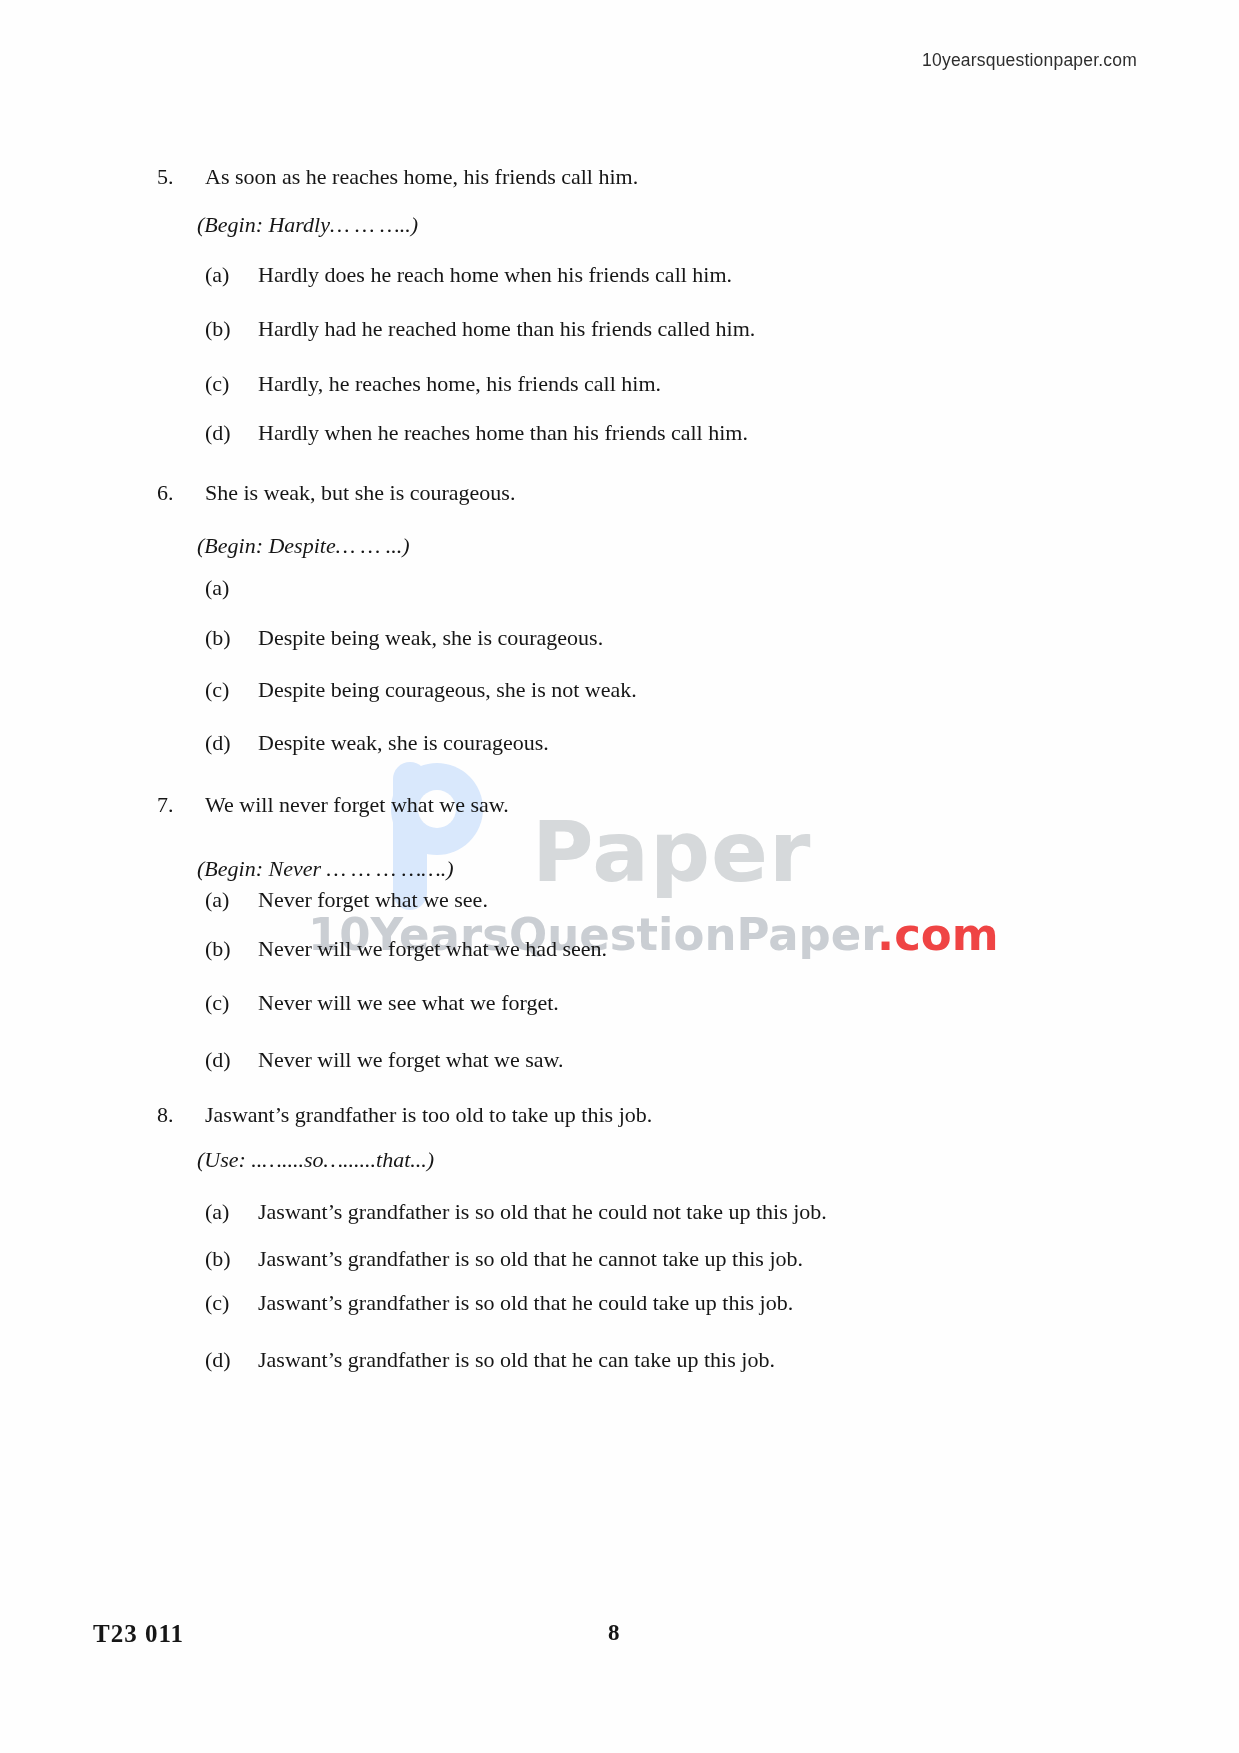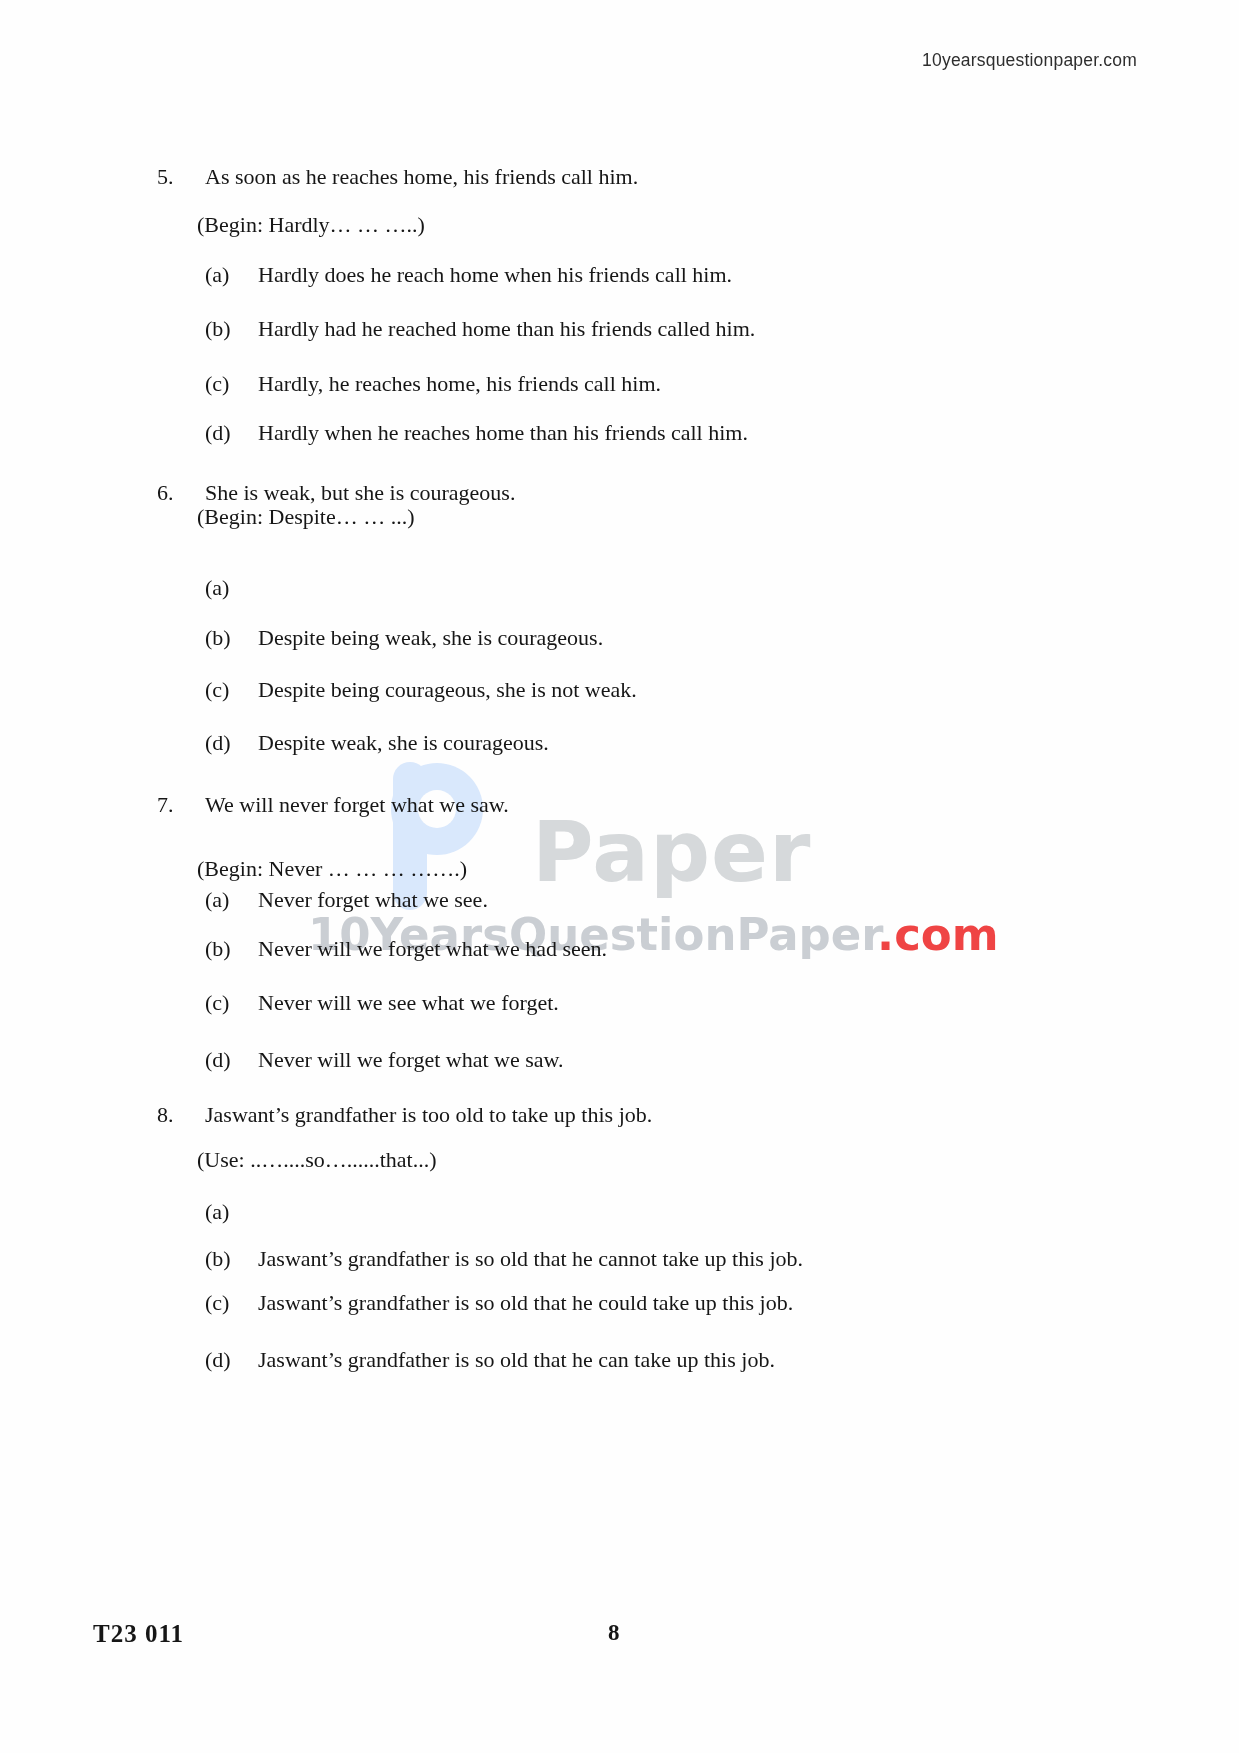--- a/index.html
+++ b/index.html
@@ -35,21 +35,21 @@
     color:#caced3;letter-spacing:0px;white-space:nowrap;
   }
   .wm-site .tld{color:#ef4444;}
   
   .row{
     position:absolute;left:157px;z-index:1;
     display:flex;align-items:baseline;
     font-size:22px;line-height:30px;white-space:nowrap;
   }
   .qnum{display:inline-block;width:48px;flex:0 0 48px;}
-  .instr{padding-left:40px;justify-content:center;}
+  .instr{padding-left:40px;font-style:italic;justify-content:center;}
   .opt{padding-left:48px;}
   .optlabel{display:inline-block;width:53px;flex:0 0 53px;}
   
   .footer-code{
     position:absolute;left:93px;top:1620px;z-index:1;
     font-weight:bold;font-size:25px;letter-spacing:1px;
   }
   .footer-page{
     position:absolute;left:608px;top:1620px;z-index:1;
     font-weight:bold;font-size:23px;
@@ -93,21 +93,21 @@
   </div>
   <div class="row opt" style="top:418px">
     <span class="optlabel">(d)</span>
     <span class="opttext">Hardly when he reaches home than his friends call him.</span>
   </div>
 
   <div class="row" style="top:478px">
     <span class="qnum">6.</span>
     <span class="qtext">She is weak, but she is courageous.</span>
   </div>
-  <div class="row instr" style="top:502px">
+  <div class="row instr" style="top:531px">
     <span>(Begin: Despite… … ...)</span>
   </div>
   <div class="row opt" style="top:573px">
     <span class="optlabel">(a)</span>
   </div>
   <div class="row opt" style="top:623px">
     <span class="optlabel">(b)</span>
     <span class="opttext">Despite being weak, she is courageous.</span>
   </div>
   <div class="row opt" style="top:675px">
@@ -145,20 +145,21 @@
 
   <div class="row" style="top:1100px">
     <span class="qnum">8.</span>
     <span class="qtext">Jaswant’s grandfather is too old to take up this job.</span>
   </div>
   <div class="row instr" style="top:1145px">
     <span>(Use: ..…....so…......that...)</span>
   </div>
   <div class="row opt" style="top:1197px">
     <span class="optlabel">(a)</span>
+    <span class="opttext">Jaswant’s grandfather is so old that he could not take up this job.</span>
   </div>
   <div class="row opt" style="top:1244px">
     <span class="optlabel">(b)</span>
     <span class="opttext">Jaswant’s grandfather is so old that he cannot take up this job.</span>
   </div>
   <div class="row opt" style="top:1288px">
     <span class="optlabel">(c)</span>
     <span class="opttext">Jaswant’s grandfather is so old that he could take up this job.</span>
   </div>
   <div class="row opt" style="top:1345px">

